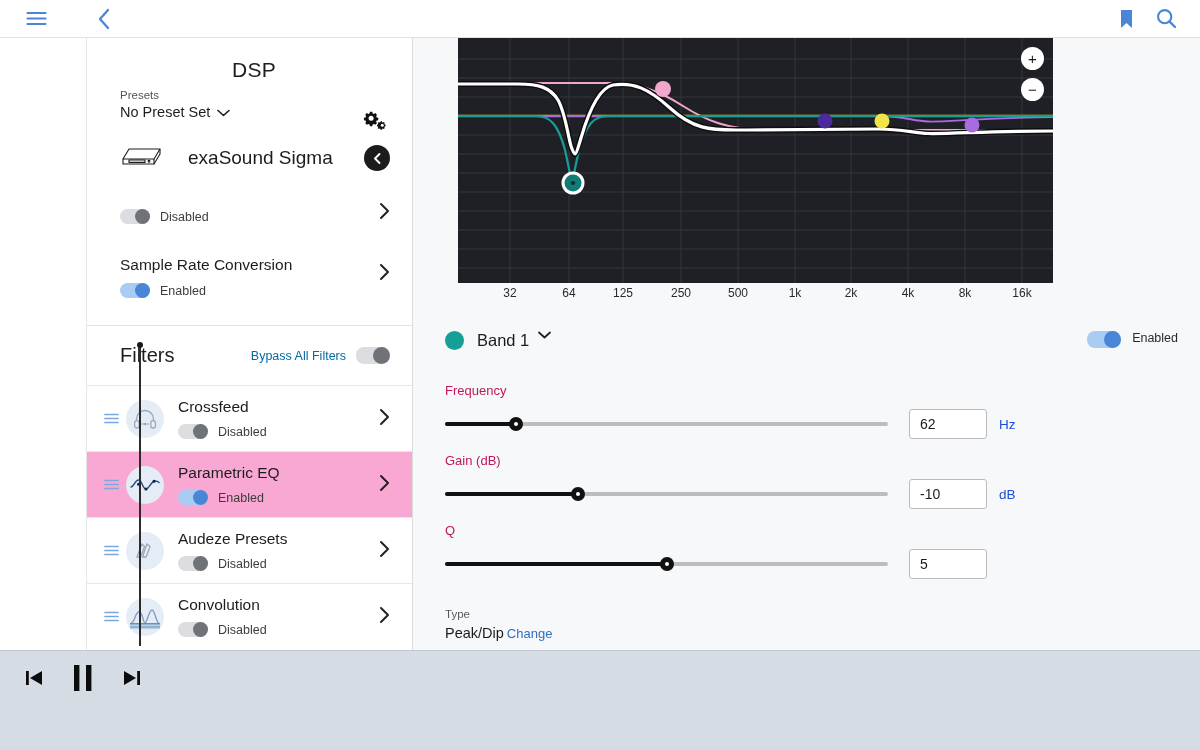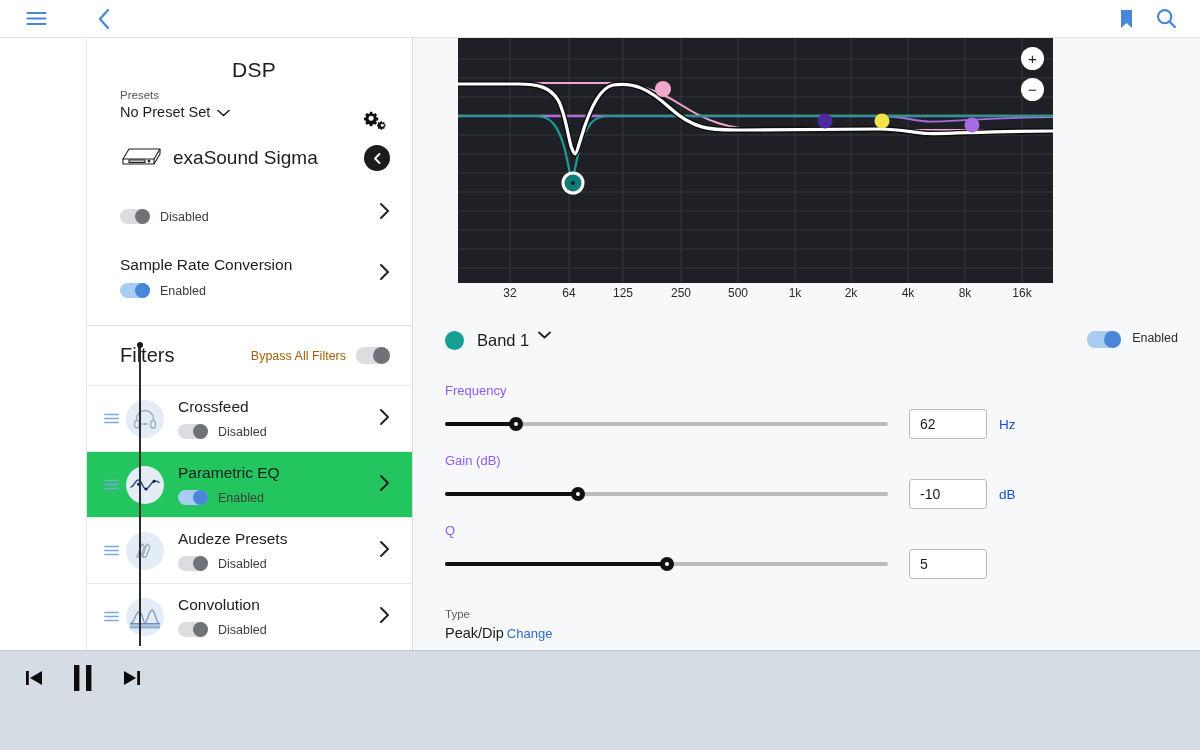--- a/index.html
+++ b/index.html
@@ -41,21 +41,21 @@
   .dsp-head { padding: 20px 24px 6px 33px; position: relative; }
   .dsp-title { font-size: 21px; color: #1d1d1d; font-weight: 400; letter-spacing: .2px; text-align: center; }
   .dsp-presets-lbl { font-size: 11.5px; color: #555; margin-top: 7px; }
   .dsp-preset-row { display: flex; align-items: center; gap: 7px; margin-top: 2px; cursor: pointer; }
   .dsp-preset-val { font-size: 14.5px; color: #1d1d1d; }
   .gear-btn {
     position: absolute; right: 22px; top: 70px; cursor: pointer;
     width: 28px; height: 28px;
   }
   .device-row {
-    display: flex; align-items: center; gap: 7px;
+    display: flex; align-items: center; gap: 22px;
     padding: 16px 22px 16px 33px; position: relative;
   }
   .device-name { font-size: 19px; color: #1d1d1d; }
   .collapse-btn {
     position: absolute; right: 22px; top: 50%; transform: translateY(-50%);
     width: 26px; height: 26px; border-radius: 50%; background: #1c1c1c;
     display: flex; align-items: center; justify-content: center; cursor: pointer;
   }
 
   .opt-row {
@@ -77,27 +77,27 @@
   .tgl.off .knob { right: 0; background: #6f7277; }
   .tgl.on { background: #a9ccf2; }
   .tgl.on .knob { right: 0; background: #4a86d8; }
   .tgl.big { width: 34px; height: 17px; }
   .tgl.big .knob { width: 17px; height: 17px; }
 
   .filters-head {
     display: flex; align-items: center; padding: 18px 22px 18px 33px;
   }
   .filters-title { font-size: 20px; color: #1d1d1d; flex: 1; }
-  .bypass-lbl { font-size: 12.5px; color: #a16207; margin-right: 10px; }
+  .bypass-lbl { font-size: 12.5px; color: #0369a1; margin-right: 10px; }
 
   .filter-row {
     position: relative; display: flex; align-items: center;
     padding: 12px 40px 12px 17px; border-top: 1px solid #e8e8e8; cursor: pointer;
   }
-  .filter-row.sel { background: #22c55e; }
+  .filter-row.sel { background: #f9a8d4; }
   .drag-handle { width: 18px; margin-right: 4px; cursor: grab; flex: none; }
   .fi-circle {
     width: 38px; height: 38px; border-radius: 50%; background: #e4ecf5;
     display: flex; align-items: center; justify-content: center; flex: none; margin-right: 14px;
   }
   .f-name { font-size: 15.5px; color: #1d1d1d; }
   .f-toggle-row { display: flex; align-items: center; gap: 10px; margin-top: 8px; }
   .f-state { font-size: 12.5px; color: #3c3c3c; }
 
   
@@ -144,21 +144,21 @@
     display: flex; align-items: flex-start; padding: 0 22px 0 32px;
   }
   .band-dot { width: 19px; height: 19px; border-radius: 50%; background: #179e95; flex: none; }
   .band-label { font-size: 16.5px; color: #1b1b1b; margin-left: 13px; cursor: pointer; }
   .band-caret { margin-left: 9px; cursor: pointer; display: flex; }
   .band-sp { flex: 1; }
   .band-en-lbl { font-size: 12.5px; color: #2a2a2a; margin-left: 11px; }
 
   
   .ctrl { position: absolute; left: 32px; width: 580px; }
-  .ctrl-lbl { font-size: 13px; color: #8b5cf6; margin-bottom: 11px; }
+  .ctrl-lbl { font-size: 13px; color: #be185d; margin-bottom: 11px; }
   .ctrl-row { display: flex; align-items: center; }
   .sl { position: relative; width: 443px; height: 14px; flex: none; }
   .sl .trk { position: absolute; left: 0; top: 5px; width: 100%; height: 3.5px; background: #bcbdc1; border-radius: 2px; }
   .sl .fl { position: absolute; left: 0; top: 5px; height: 3.5px; background: #111; border-radius: 2px; }
   .sl .th {
     position: absolute; top: 0; width: 14px; height: 14px; border-radius: 50%;
     background: #111; cursor: pointer; transform: translateX(-50%);
   }
   .sl .th::after {
     content: ""; position: absolute; left: 5px; top: 5px; width: 4px; height: 4px;

